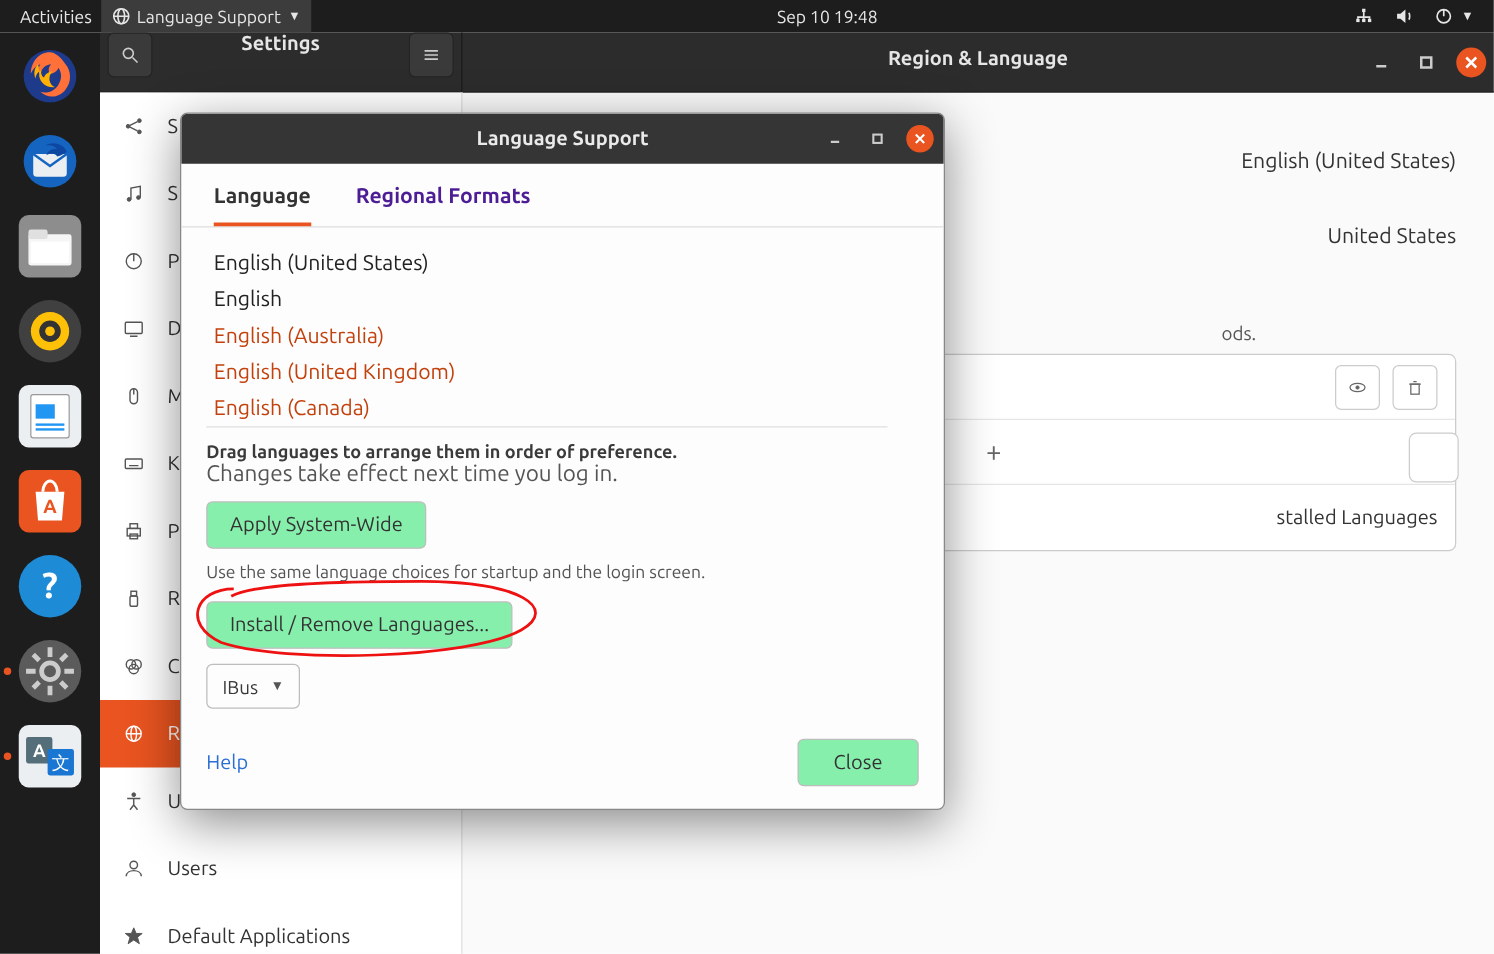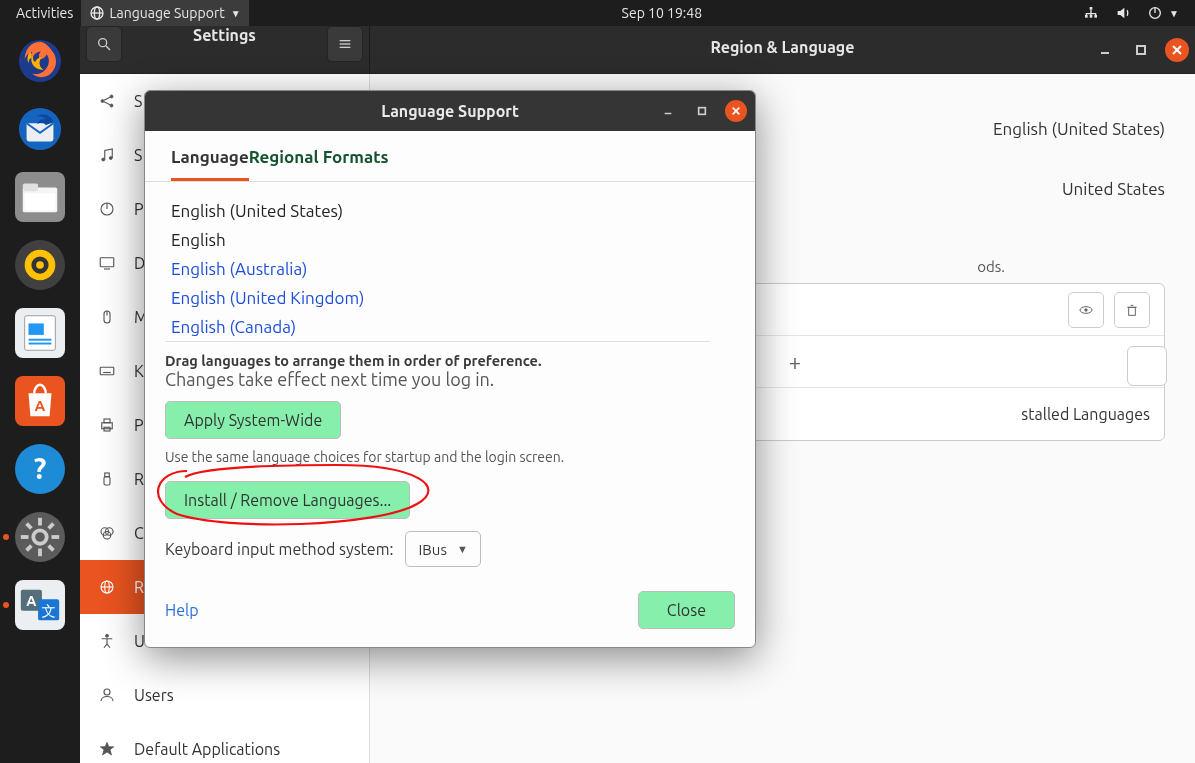--- a/index.html
+++ b/index.html
@@ -52,30 +52,30 @@
   .input-list-row.add span{font-size:22px; color:#666;}
   .input-list-row.last{border-bottom:none;}
   .linkish{ color:#333; font-size:16px; }
 
   
   .lang-dialog { position:absolute; top:90px; left:144px; width:612px; background:#fdfdfd; border:1px solid #888; border-radius:6px; box-shadow:0 10px 40px rgba(0,0,0,.45); z-index:100; overflow:hidden; }
   .lang-titlebar { height:40px; background:#353535; color:#eaeaea; display:flex; align-items:center; justify-content:center; position:relative; font-weight:700; font-size:16px; }
   .lang-titlebar .win-ctrls { right:8px; }
   .lang-titlebar .win-ctrl { width:22px; height:22px; }
 
-  .tabs { display:flex; border-bottom:1px solid #ddd; padding:16px 26px 0 26px; font-size:17px; }
-  .tab { padding-bottom:12px; color:#14532d; font-weight:600; }
+  .tabs { display:flex; border-bottom:1px solid #ddd; padding:16px 26px 0 26px; gap:36px; font-size:17px; }
+  .tab { padding-bottom:12px; color:#4c1d95; font-weight:600; }
   .tab.active { color:#333; border-bottom:3px solid #e95420; }
 
   .lang-body { padding:14px 20px 6px 20px; font-size:16px; color:#3a3a3a; }
   .lang-label { margin:6px 0 8px 0; }
   .lang-list { border-bottom:1px solid #e0e0e0; width:545px; margin-bottom:10px;}
   .lang-list-row { padding:5px 6px; font-size:17px; }
   .lang-list-row.installed { color:#222; }
-  .lang-list-row.avail { color:#1d4ed8; }
+  .lang-list-row.avail { color:#c2410c; }
   .drag-note { font-weight:700; font-size:14.5px; margin-top:4px;}
   .sub-note { font-size:18px; color:#555; margin-bottom:12px; }
   .btn { display:inline-flex; align-items:center; justify-content:center; height:38px; padding:0 18px; border:1px solid #bdbdbd; border-radius:5px; background:#86efac; font-size:16px; color:#333; }
   .hint { font-size:14px; color:#555; margin:10px 0 16px 0;}
   .row-inline { display:flex; align-items:center; gap:12px; margin:12px 0 10px 0;}
   .select { height:36px; border:1px solid #bdbdbd; border-radius:5px; padding:0 12px; display:flex; align-items:center; gap:10px; font-size:15px;}
   .select .caret{font-size:11px;color:#555;}
   .dlg-footer { display:flex; justify-content:space-between; align-items:center; padding:8px 20px 18px 20px; }
   .help-link { color:#2a6fd6; font-size:16px; }
 
@@ -450,21 +450,20 @@
     <div style="position:relative; display:inline-block;">
       <div class="btn">
           <span>Install / Remove Languages...</span>
         </div>
       <svg class="scribble" style="left:-18px; top:-22px;" width="300" height="70" viewBox="0 0 300 70">
         <path d="M 40 12 C 10 12, -2 40, 30 55 C 80 72, 230 68, 270 45 C 300 28, 270 6, 190 6 C 120 6, 55 8, 38 18" fill="none" stroke="#e11" stroke-width="2.2"></path>
       </svg>
     </div>
 
     <div class="row-inline">
-      <span>Keyboard input method system:</span>
       <div class="select">
         <span>IBus</span>
         <span class="caret">▼</span>
       </div>
     </div>
   </div>
 
   <div class="dlg-footer">
     <span class="help-link"><span>Help</span></span>
     <div class="btn" style="padding:0 28px;">

